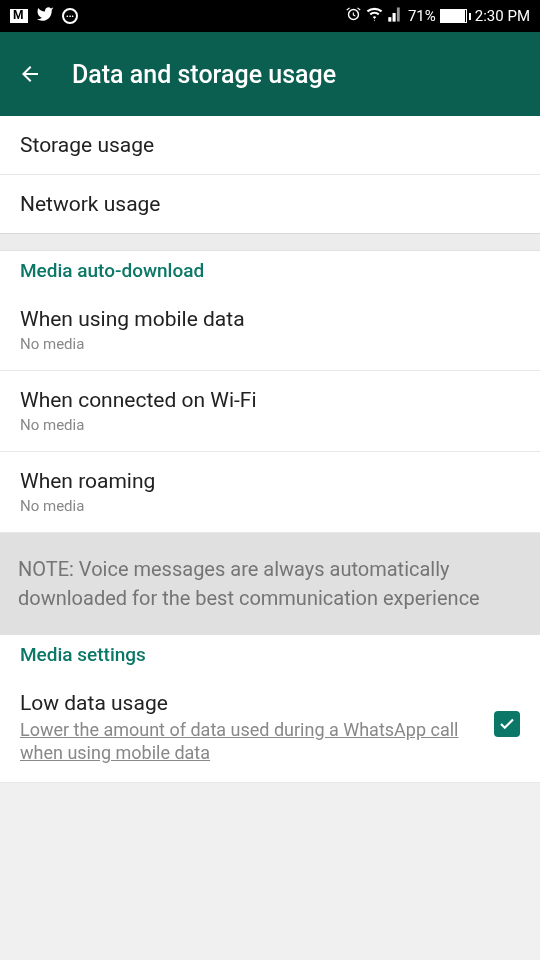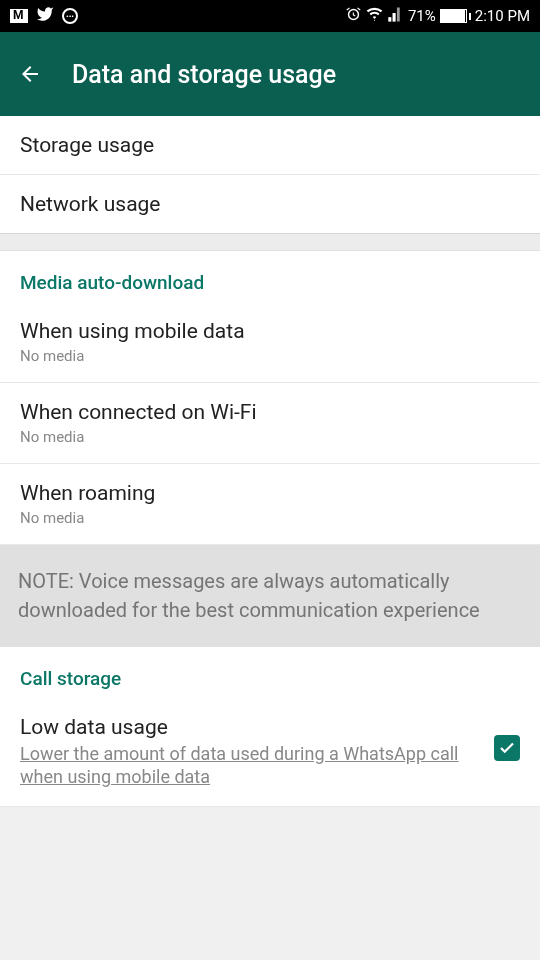--- a/index.html
+++ b/index.html
@@ -136,21 +136,21 @@
       color: #888;
       margin-top: 4px;
     }
     .section-gap {
       height: 18px;
       background: #ececec;
       border-top: 1px solid #d8d8d8;
       border-bottom: 1px solid #e0e0e0;
     }
     .section-header {
-      padding: 20px 20px 8px 20px;
+      padding: 8px 20px 8px 20px;
       font-size: 19px;
       font-weight: 500;
       color: #0b7766;
       background: #fff;
     }
     .note-block {
       background: #e0e0e0;
       padding: 22px 18px 22px 18px;
       font-size: 20px;
       color: #757575;
@@ -232,21 +232,21 @@
           <path d="M2 22h4v-6H2zm6 0h4V10H8z"></path>
         </svg>
     </span>
     <span>71%</span>
     <span class="battery-icon">
       <span class="battery-body">
           <span class="battery-fill"></span>
         </span>
       <span class="battery-cap"></span>
     </span>
-    <span>2:10 PM</span>
+    <span>2:30 PM</span>
   </div>
 </div>
 
 <div class="app-bar">
   <div class="back-arrow">
     <svg viewBox="0 0 24 24">
         <path d="M20 11H7.83l5.59-5.59L12 4l-8 8 8 8 1.41-1.41L7.83 13H20z"></path>
       </svg>
   </div>
   <div class="app-title">Data and storage usage</div>
@@ -275,21 +275,21 @@
     <div class="list-item-subtitle">No media</div>
   </div>
   <div class="list-item">
     <div class="list-item-title">When roaming</div>
     <div class="list-item-subtitle">No media</div>
   </div>
 </div>
 
 <div class="note-block">NOTE: Voice messages are always automatically downloaded for the best communication experience</div>
 
-<div class="section-header">Call storage</div>
+<div class="section-header">Media settings</div>
 
 <div class="checkbox-row">
   <div class="checkbox-text">
     <div class="checkbox-title">Low data usage</div>
     <div class="checkbox-desc">Lower the amount of data used during a WhatsApp call when using mobile data</div>
   </div>
   <div class="checkbox-box">
     <svg viewBox="0 0 24 24">
         <polyline points="4 12 9 17 20 6"></polyline>
       </svg>

